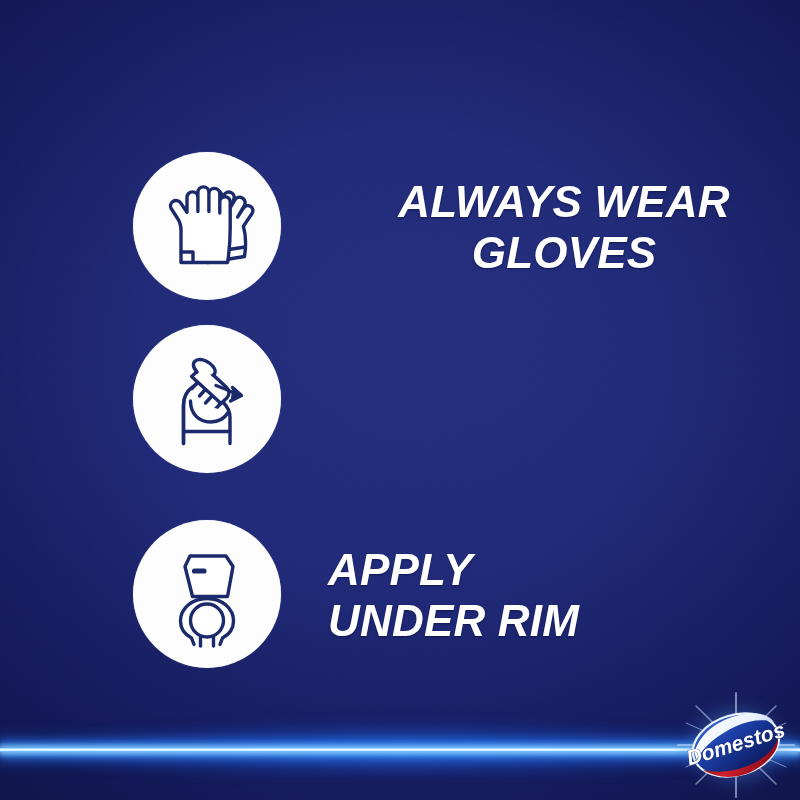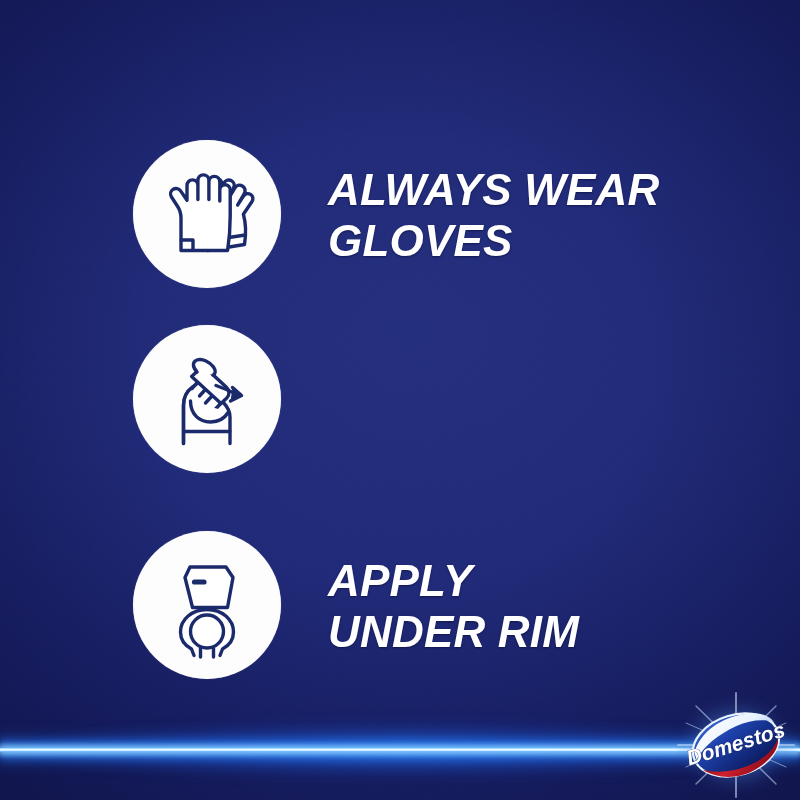--- a/index.html
+++ b/index.html
@@ -45,23 +45,23 @@
   }
 
   
   .row {
     position: absolute;
     left: 0;
     width: 800px;
     display: flex;
     align-items: center;
   }
-  #row-0 { top: 140px; height: 150px; }
+  #row-0 { top: 152px; height: 150px; text-align: center; }
   #row-1 { top: 325px; height: 150px; }
-  #row-2 { top: 531px; height: 150px; }
+  #row-2 { top: 520px; height: 150px; }
 
   .icon-badge {
     position: absolute;
     left: 133px;
     top: 0;
     width: 148px;
     height: 148px;
     border-radius: 50%;
     background: #fdfdfd;
     display: flex;

